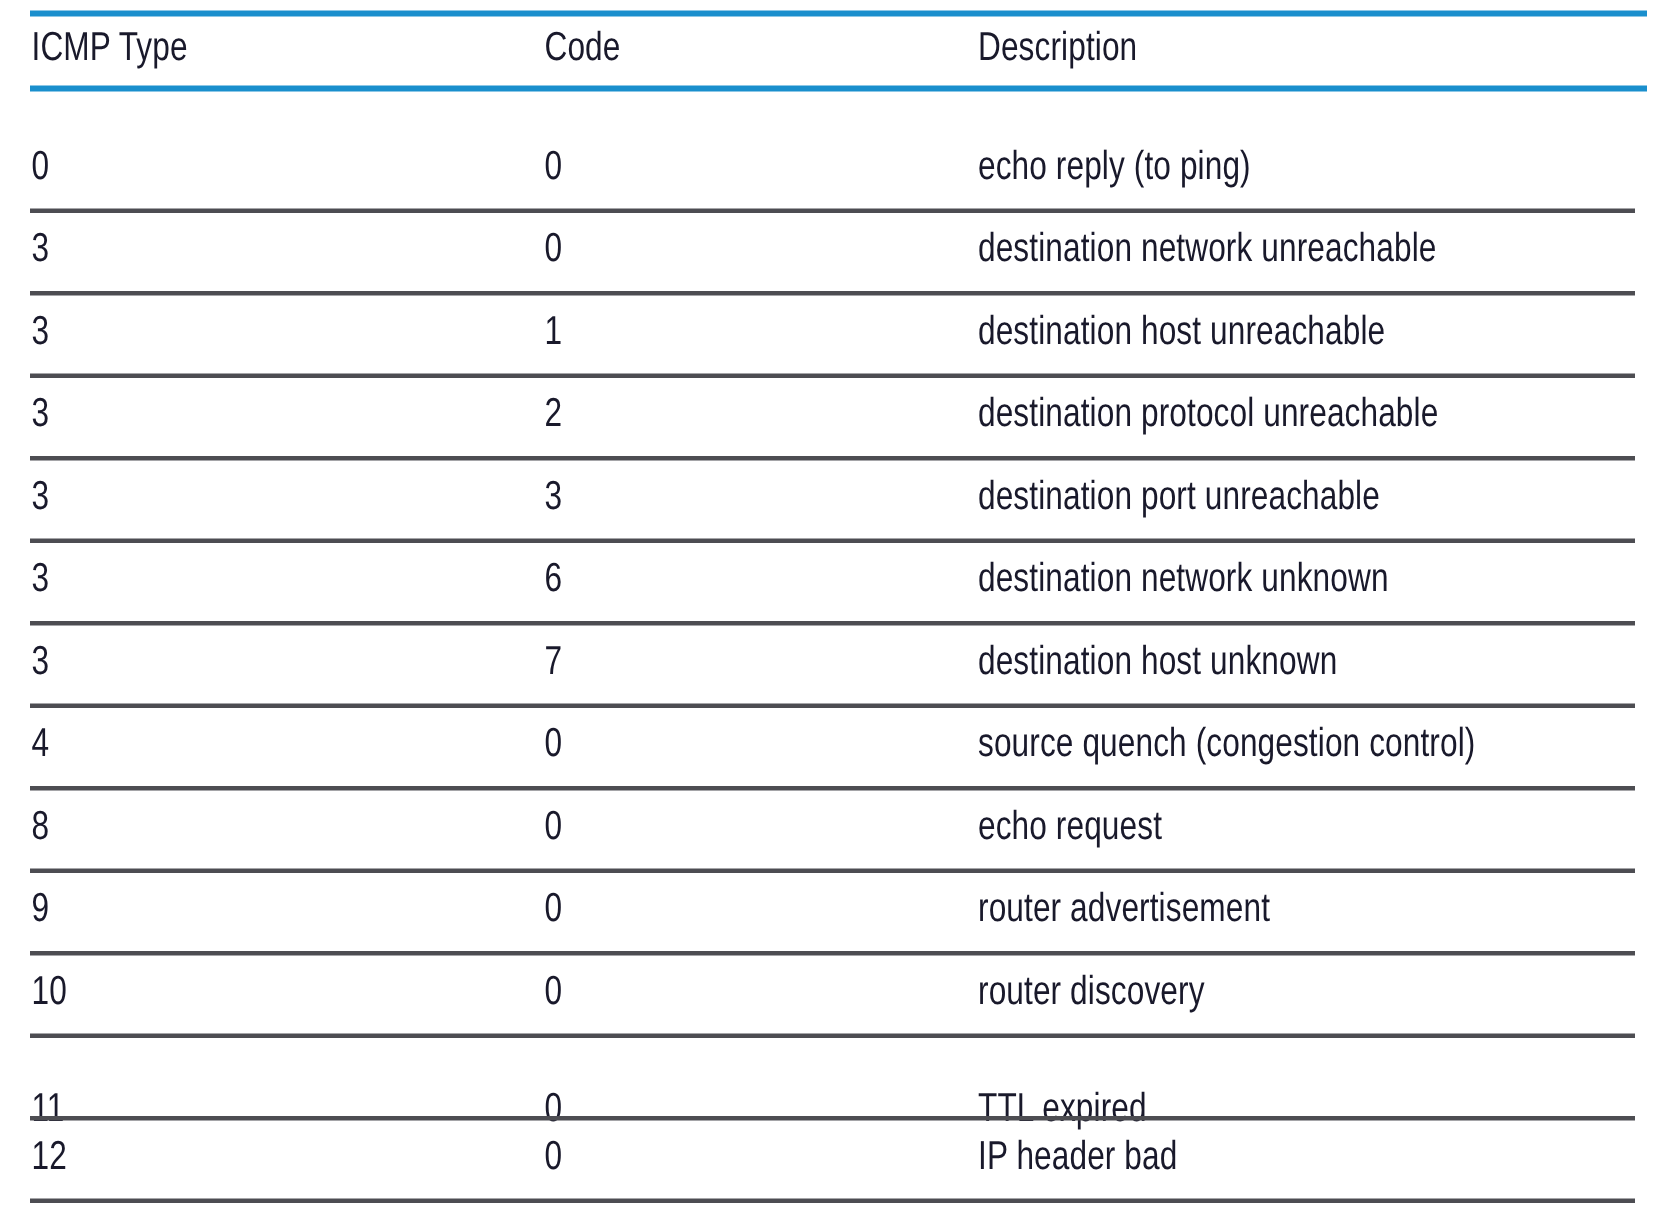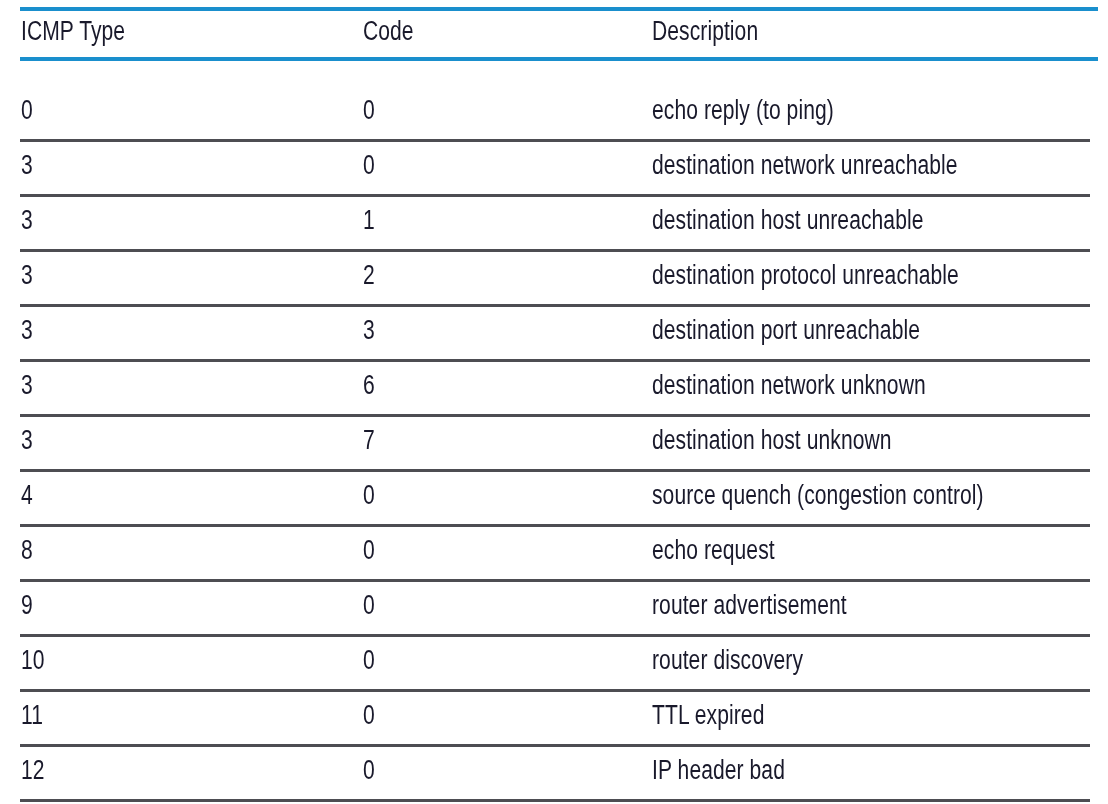--- a/index.html
+++ b/index.html
@@ -154,21 +154,21 @@
         <span class="cell col-code" style="color: rgb(25, 25, 43);">0</span>
         <span class="cell col-desc" style="color: rgb(25, 25, 43);">router advertisement</span>
       </div>
       <div class="rule-gray" style="top: 634px; background: rgb(77, 77, 82);"></div>
       <div class="body-row" style="top: 634px;">
         <span class="cell col-type" style="color: rgb(25, 25, 43);">10</span>
         <span class="cell col-code" style="color: rgb(25, 25, 43);">0</span>
         <span class="cell col-desc" style="color: rgb(25, 25, 43);">router discovery</span>
       </div>
       <div class="rule-gray" style="top: 689px; background: rgb(77, 77, 82);"></div>
-      <div class="body-row" style="top: 689px;">
+      <div class="body-row" style="top: 712px;">
         <span class="cell col-type" style="color: rgb(25, 25, 43);">11</span>
         <span class="cell col-code" style="color: rgb(25, 25, 43);">0</span>
         <span class="cell col-desc" style="color: rgb(25, 25, 43);">TTL expired</span>
       </div>
       <div class="rule-gray" style="top: 744px; background: rgb(77, 77, 82);"></div>
       <div class="body-row" style="top: 744px;">
         <span class="cell col-type" style="color: rgb(25, 25, 43);">12</span>
         <span class="cell col-code" style="color: rgb(25, 25, 43);">0</span>
         <span class="cell col-desc" style="color: rgb(25, 25, 43);">IP header bad</span>
       </div>

